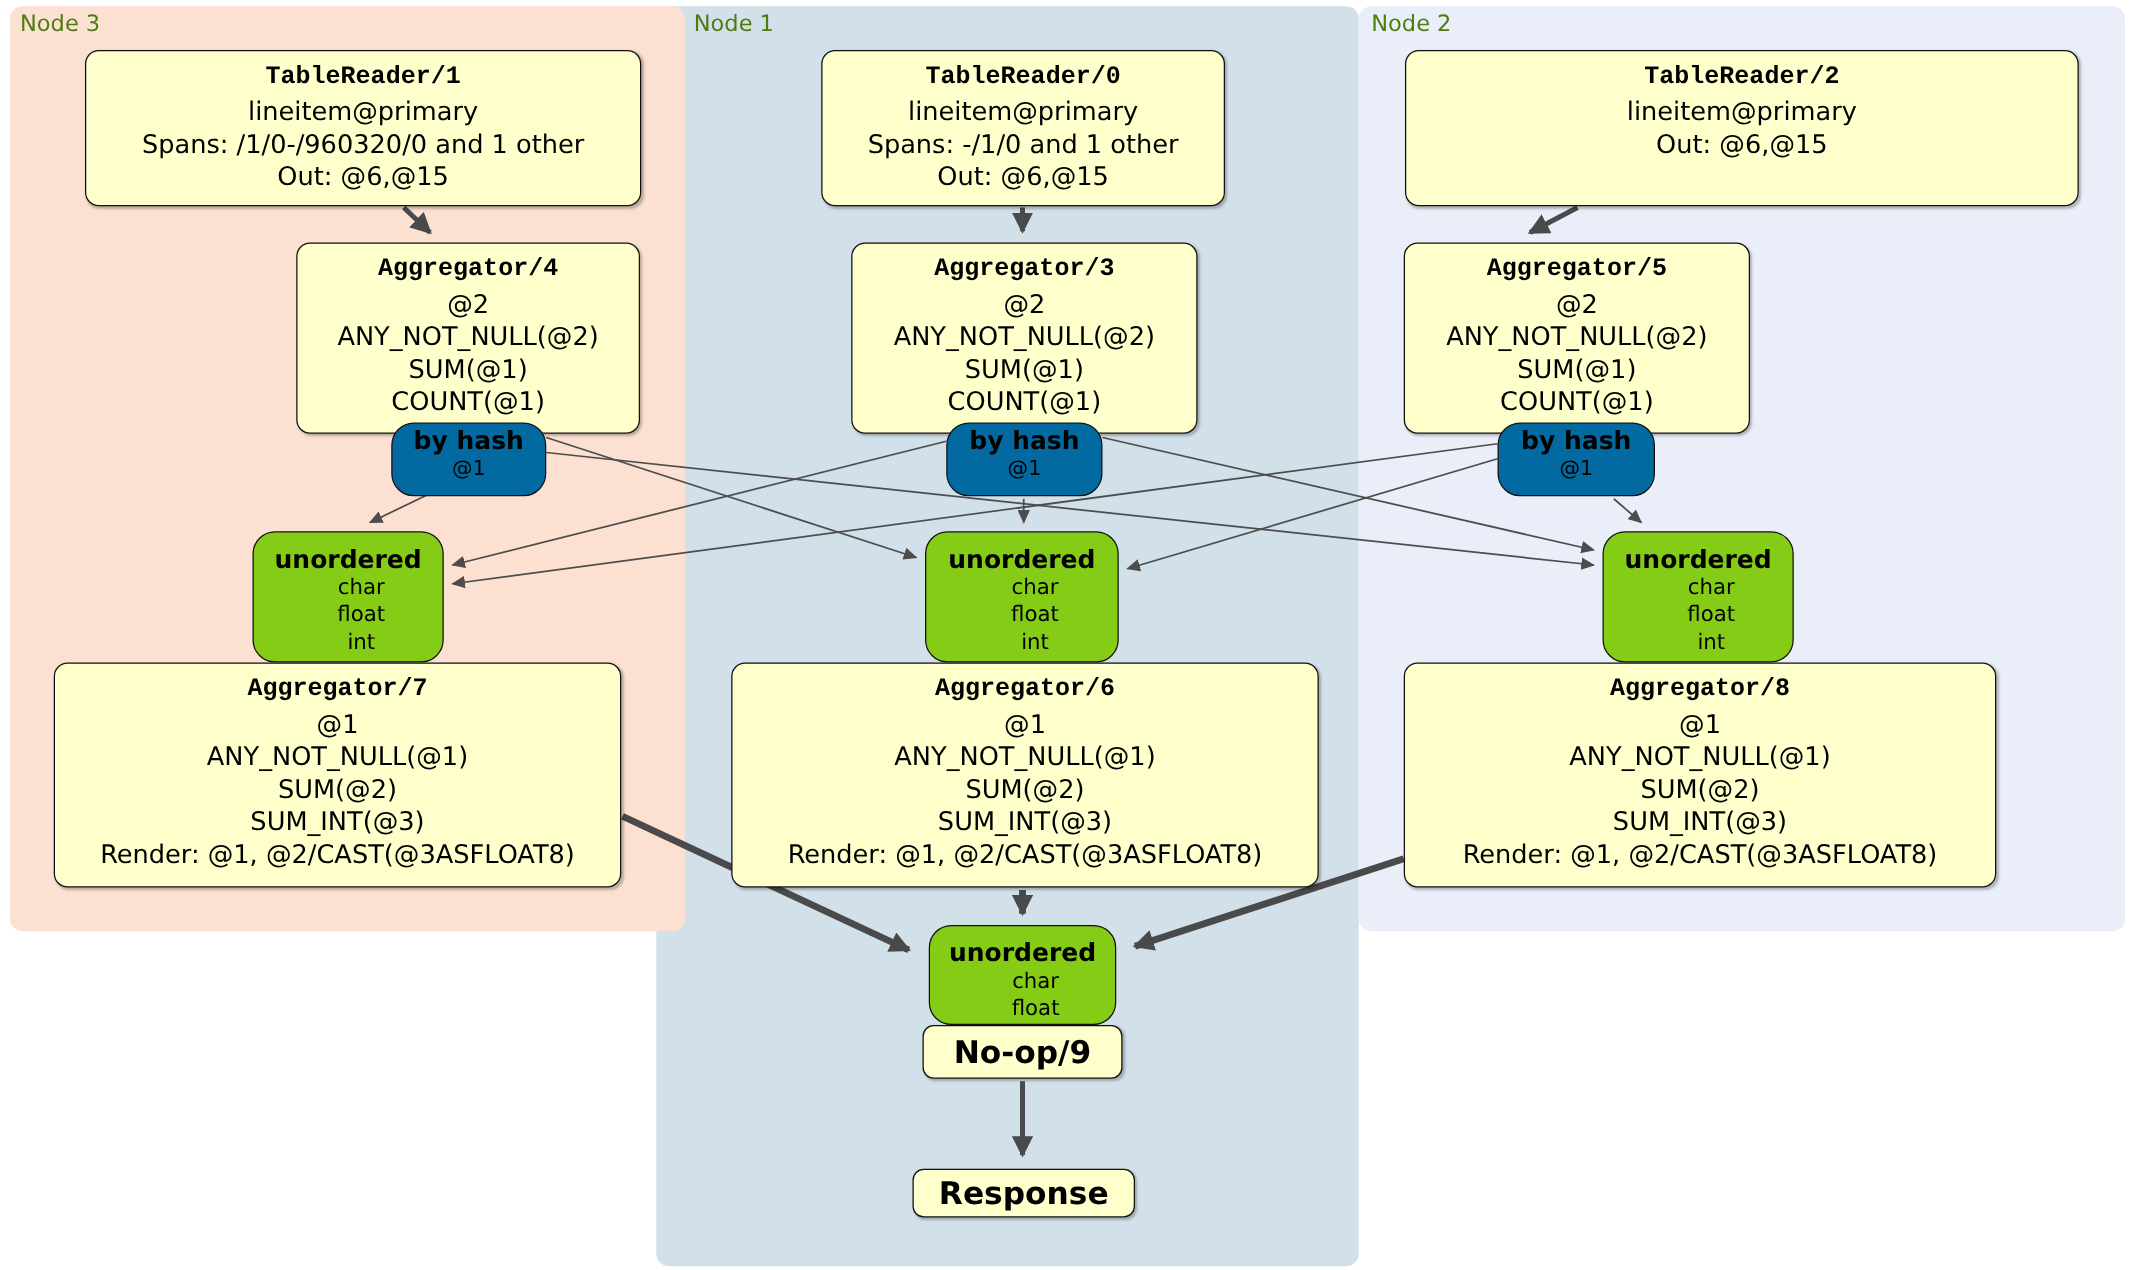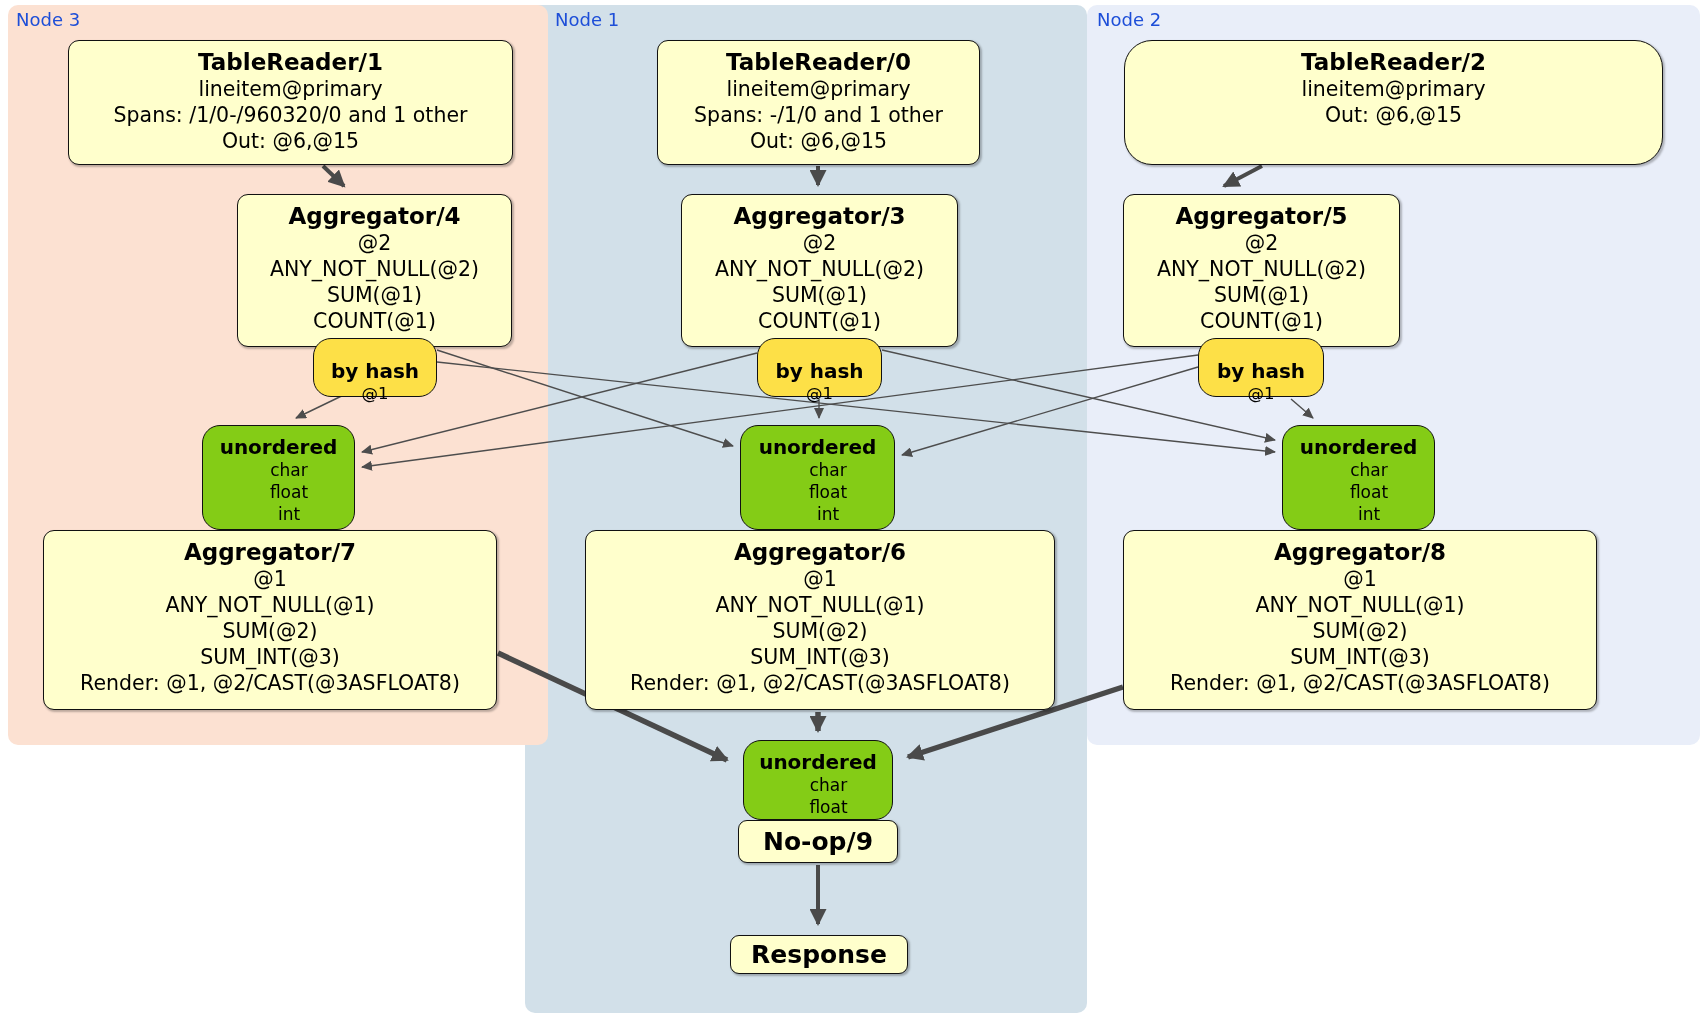--- a/index.html
+++ b/index.html
@@ -5,55 +5,55 @@
   html,body{margin:0;padding:0;background:#ffffff;}
   #canvas{
     position:relative;width:1706px;height:1016px;background:#ffffff;overflow:hidden;
     font-family:"DejaVu Sans","Liberation Sans",sans-serif;color:#000;
   }
   
   .panel{position:absolute;border-radius:10px;}
   #panel-node1{left:525px;top:5px;width:562px;height:1008px;background:#d2e0e9;z-index:1;}
   #panel-node3{left:8px;top:5px;width:540px;height:740px;background:#fce1d2;z-index:2;}
   #panel-node2{left:1087px;top:5px;width:613px;height:740px;background:#e9eef9;z-index:1;}
-  .panel-label{position:absolute;font-size:18px;color:#1d4ed8;z-index:3;}
+  .panel-label{position:absolute;font-size:18px;color:#4d7c0f;z-index:3;}
   #label-node3{left:16px;top:9px;}
   #label-node1{left:555px;top:9px;}
   #label-node2{left:1097px;top:9px;}
   
   #edges{position:absolute;left:0;top:0;z-index:4;}
   
   .box{position:absolute;box-sizing:border-box;z-index:5;text-align:center;}
   .proc{
     background:#ffffcc;border:1.6px solid #111;border-radius:11px;
     box-shadow:1.5px 1.5px 2px rgba(0,0,0,0.25);
     padding-top:7px;
   }
-  .proc .title{font-weight:bold;font-size:23px;line-height:28px;}
+  .proc .title{font-weight:bold;font-size:20px;line-height:28px;font-family:Liberation Mono, monospace;}
   .proc .ln{font-size:20.5px;line-height:26px;white-space:nowrap;}
   .router{
-    background:#fde047;border:1.6px solid #111;border-radius:18px;padding-top:21px;
+    background:#0369a1;border:1.6px solid #111;border-radius:18px;padding-top:2px;
   }
   .router .title{font-weight:bold;font-size:20px;line-height:23px;}
   .router .ln{font-size:16.5px;line-height:21px;}
   .sync{
     background:#84cc16;border:1.6px solid #111;border-radius:18px;padding-top:9px;
   }
   .sync .title{font-weight:bold;font-size:20px;line-height:24px;}
   .sync .ln{font-size:17px;line-height:22px;padding-left:21px;}
   .terminal{
     background:#ffffcc;border:1.6px solid #111;border-radius:9px;
     box-shadow:1.5px 1.5px 2px rgba(0,0,0,0.25);
     display:flex;align-items:center;justify-content:center;
   }
   .terminal .title{font-weight:bold;font-size:25px;}
   
   #tr1{left:68px;top:40px;width:445px;height:125px;}
   #tr0{left:657px;top:40px;width:323px;height:125px;}
-  #tr2{left:1124px;top:40px;width:539px;height:125px;border-radius:28px;}
+  #tr2{left:1124px;top:40px;width:539px;height:125px;}
   #agg4{left:237px;top:194px;width:275px;height:153px;}
   #agg3{left:681px;top:194px;width:277px;height:153px;}
   #agg5{left:1123px;top:194px;width:277px;height:153px;}
   #router-left{left:313px;top:338px;width:124px;height:59px;}
   #router-mid{left:757px;top:338px;width:125px;height:59px;}
   #router-right{left:1198px;top:338px;width:126px;height:59px;}
   #sync-left{left:202px;top:425px;width:153px;height:105px;}
   #sync-mid{left:740px;top:425px;width:155px;height:105px;}
   #sync-right{left:1282px;top:425px;width:153px;height:105px;}
   #agg7{left:43px;top:530px;width:454px;height:180px;border-radius:11px;}

